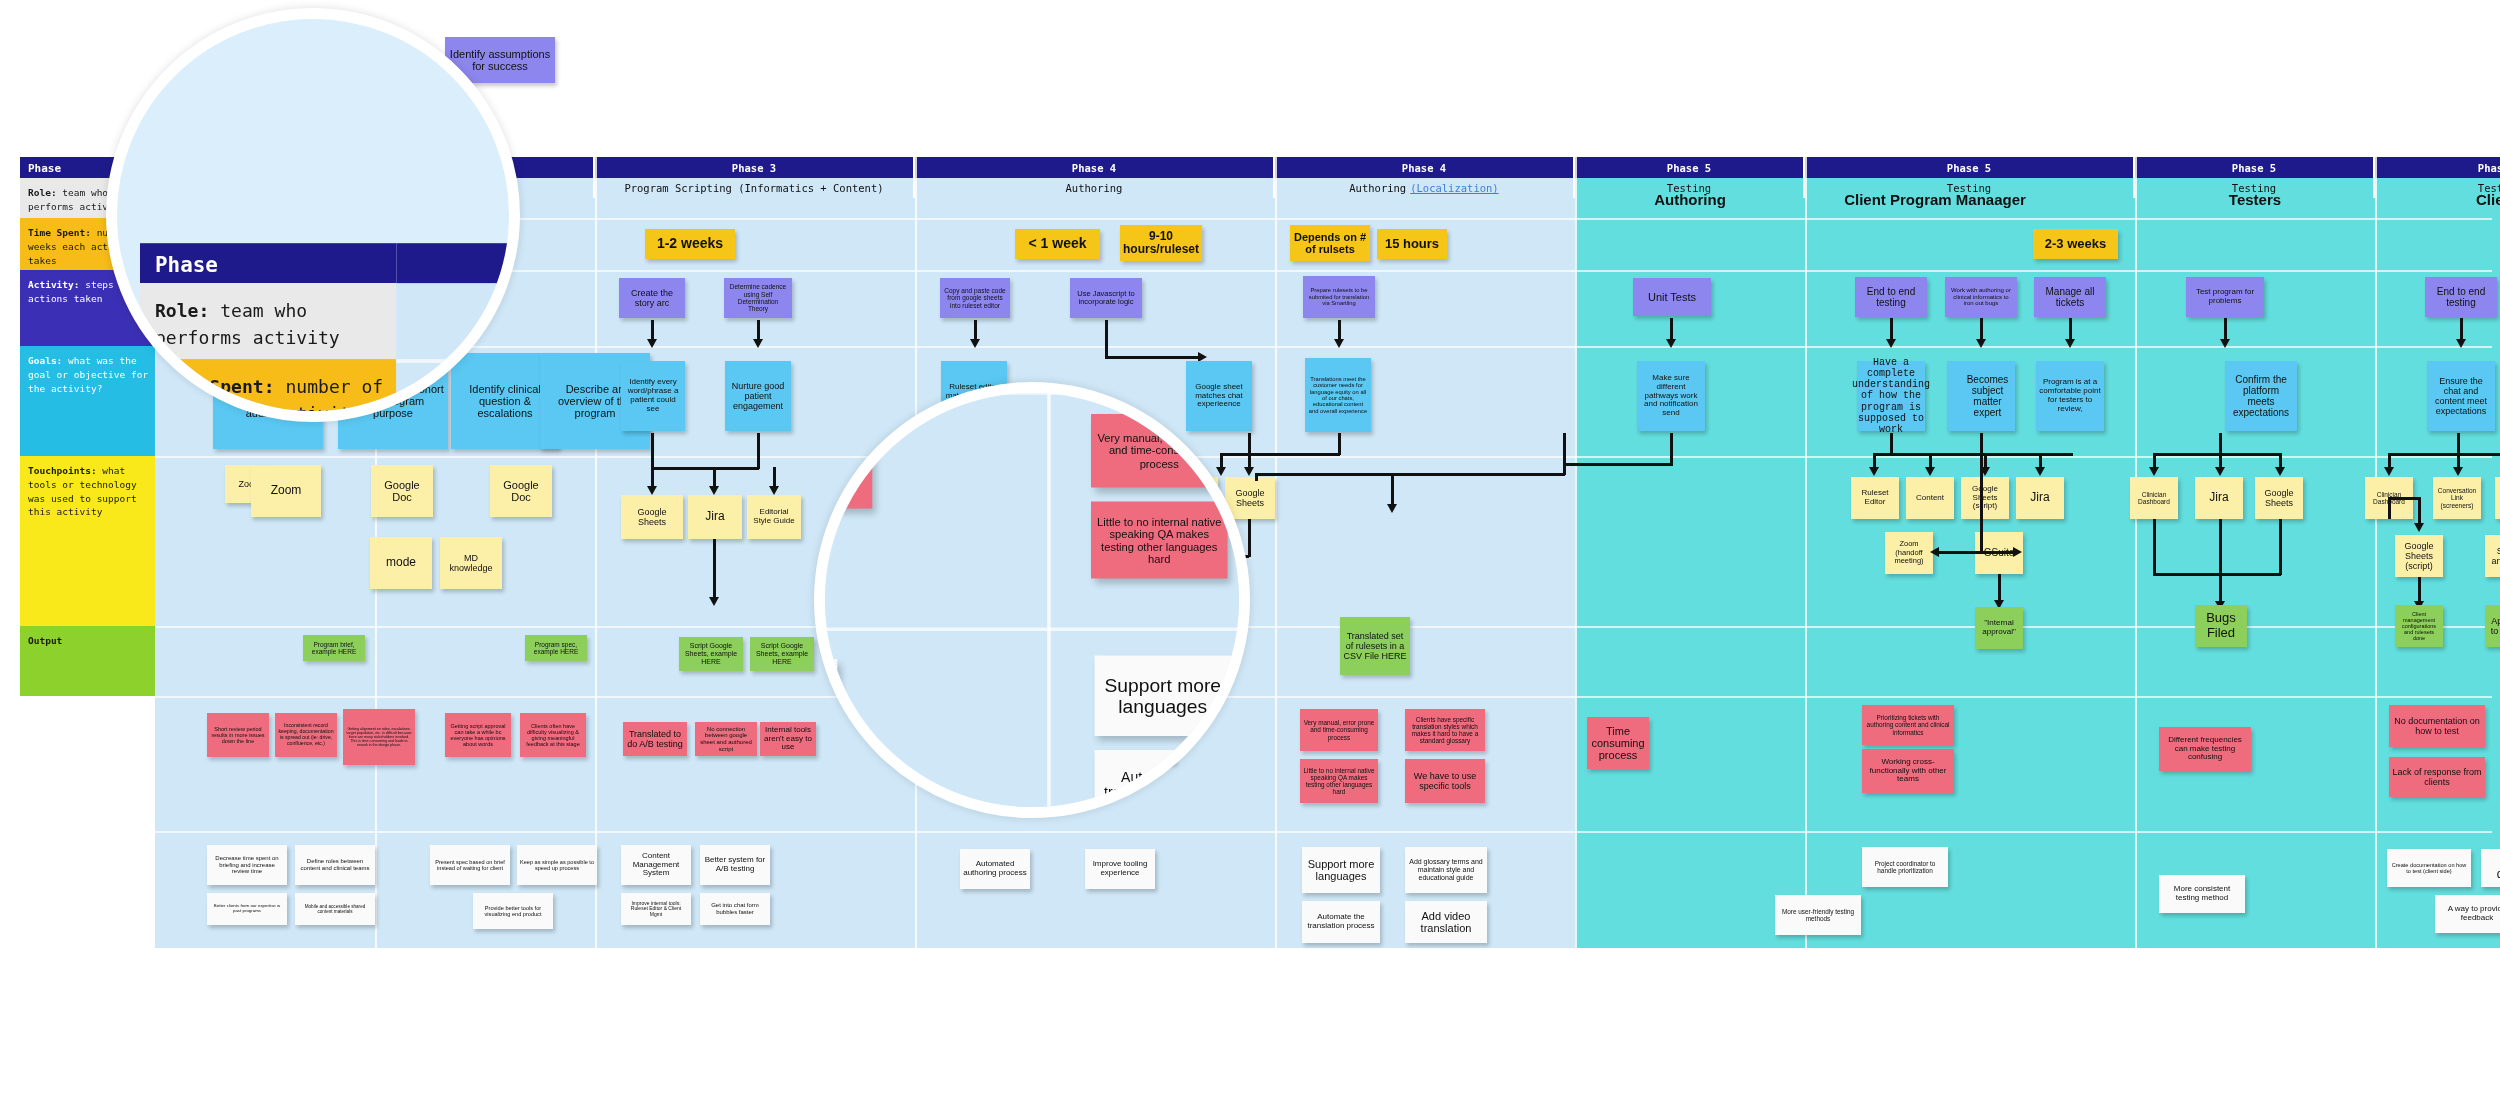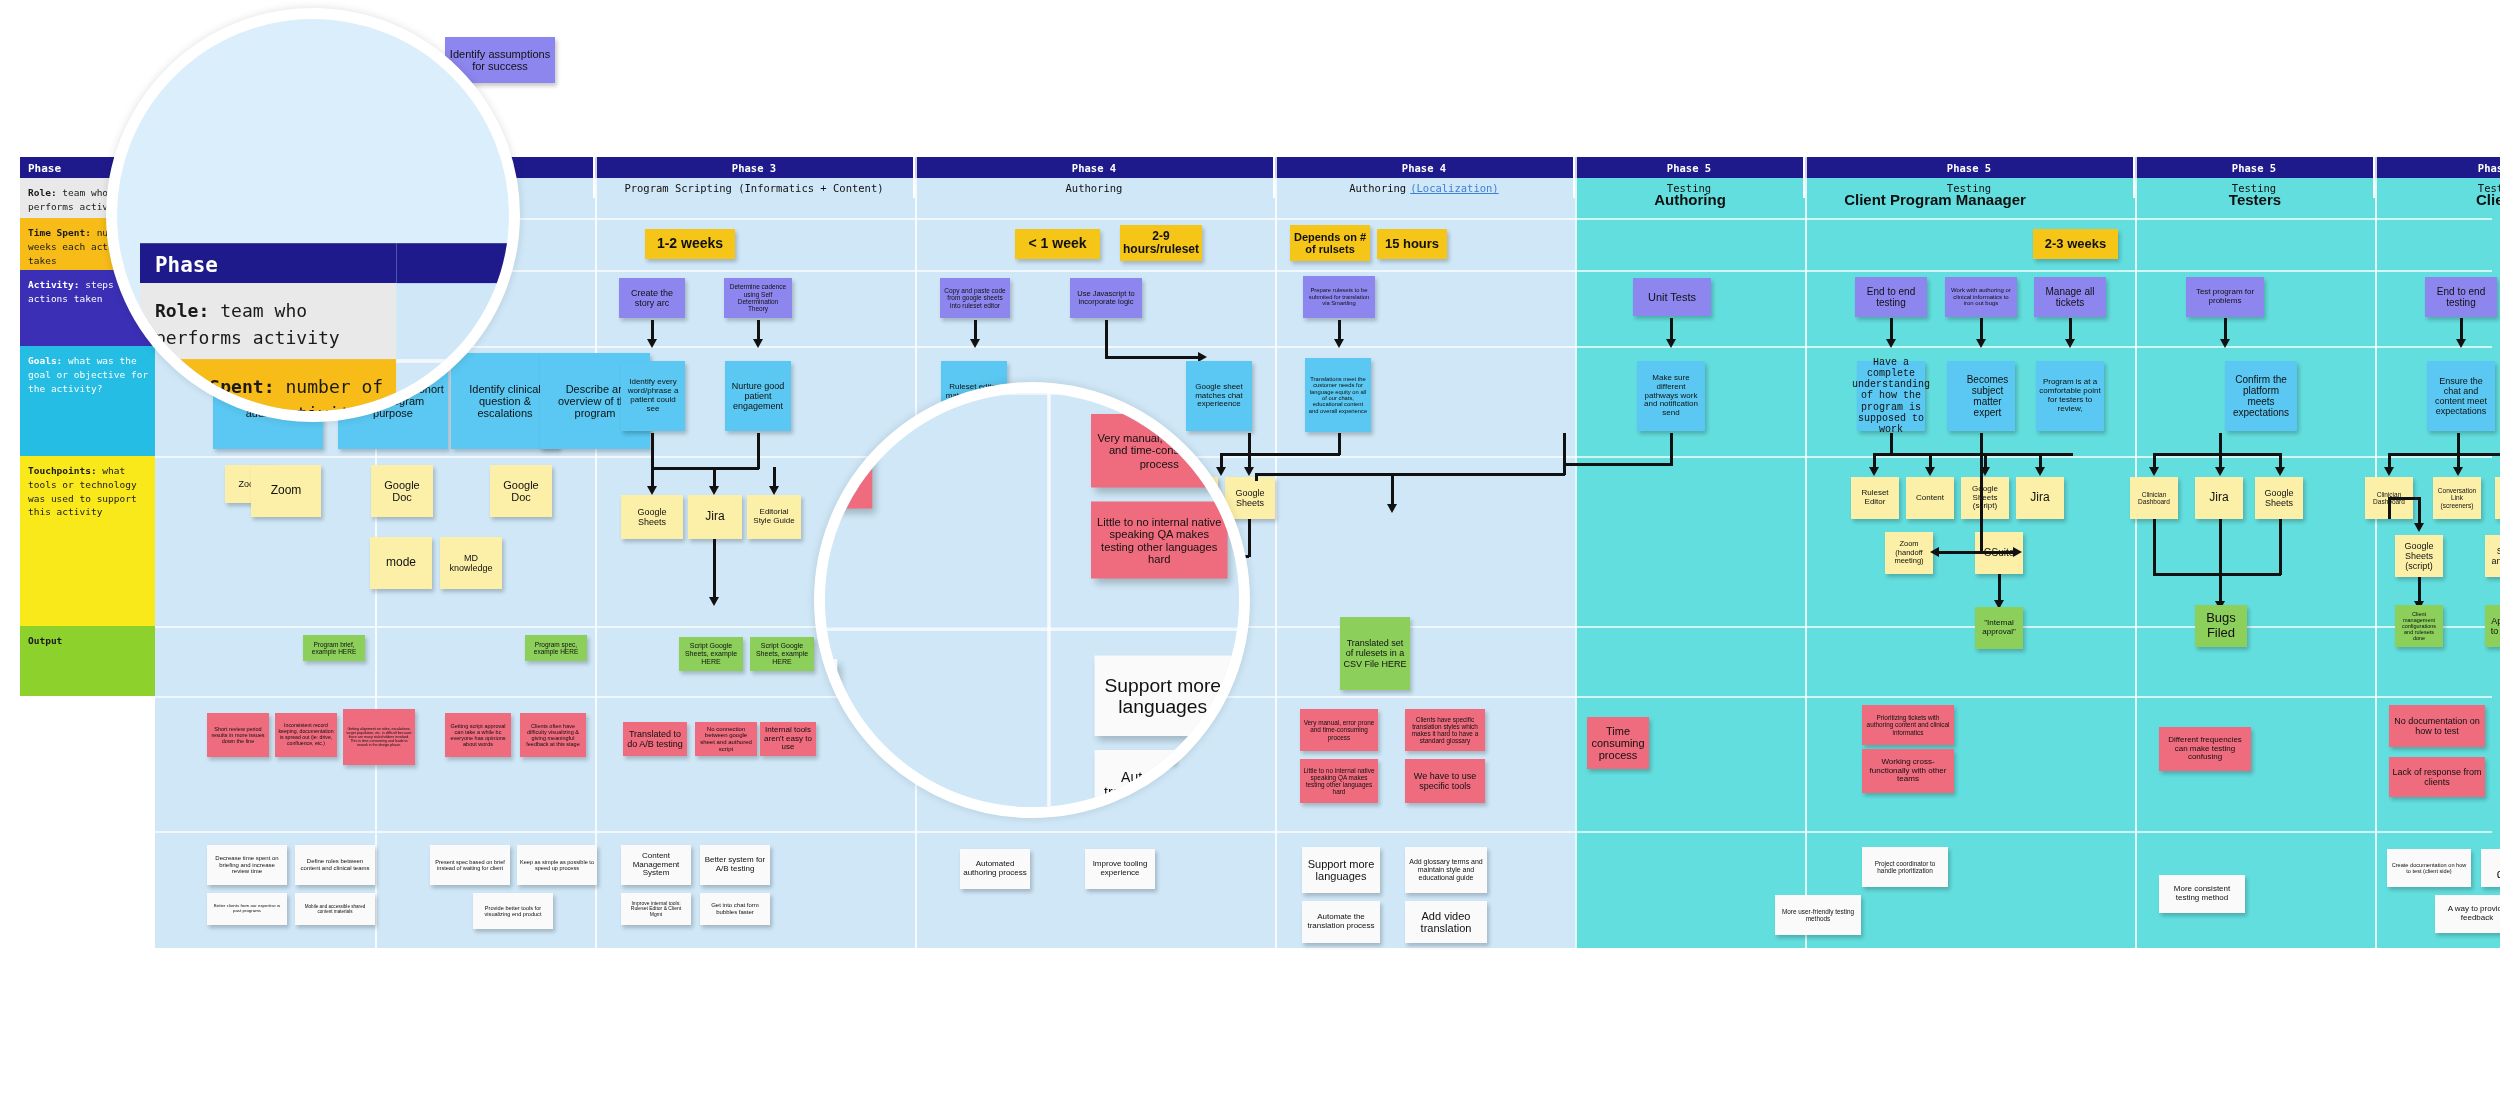--- a/index.html
+++ b/index.html
@@ -177,21 +177,21 @@
       <div style="position:absolute;top:0;bottom:0;left:1980px;width:2px;background:rgba(255,255,255,.8);"></div>
       <div style="position:absolute;top:0;bottom:0;left:2220px;width:2px;background:rgba(255,255,255,.8);"></div>
 
       <div style="position:absolute;left:1420px;top:22px;width:230px;height:40px;display:flex;align-items:center;justify-content:center;font-size:15px;font-weight:bold;color:#101010;">Authoring</div>
       <div style="position:absolute;left:1665px;top:22px;width:230px;height:42px;display:flex;align-items:center;justify-content:center;text-align:center;font-size:15px;font-weight:bold;color:#101010;line-height:1.2;">Client Program Manaager</div>
       <div style="position:absolute;left:1980px;top:22px;width:240px;height:40px;display:flex;align-items:center;justify-content:center;font-size:15px;font-weight:bold;color:#101010;">Testers</div>
       <div style="position:absolute;left:2220px;top:22px;width:252px;height:40px;display:flex;align-items:center;justify-content:center;font-size:15px;font-weight:bold;color:#101010;">Clients</div>
 
       <div class="note n-gold" style="left:490px;top:72px;width:90px;height:30px;font-size:14px;">1-2 weeks</div>
       <div class="note n-gold" style="left:860px;top:72px;width:85px;height:30px;font-size:14px;">&lt; 1 week</div>
-      <div class="note n-gold" style="left:965px;top:68px;width:82px;height:36px;font-size:12px;">2-9 hours/ruleset</div>
+      <div class="note n-gold" style="left:965px;top:68px;width:82px;height:36px;font-size:12px;">9-10 hours/ruleset</div>
       <div class="note n-gold" style="left:1135px;top:68px;width:80px;height:36px;font-size:11px;">Depends on # of rulsets</div>
       <div class="note n-gold" style="left:1222px;top:72px;width:70px;height:30px;font-size:13px;">15 hours</div>
       <div class="note n-gold" style="left:1878px;top:72px;width:85px;height:30px;font-size:13px;">2-3 weeks</div>
 
       <div class="note n-purple" style="left:55px;top:-120px;width:110px;height:46px;font-size:11px;">Identify and frame problem</div>
       <div class="note n-purple" style="left:290px;top:-120px;width:110px;height:46px;font-size:11px;">Identify assumptions for success</div>
 
       <div class="note n-purple" style="left:464px;top:121px;width:66px;height:40px;font-size:9px;">Create the story arc</div>
       <div class="note n-purple" style="left:569px;top:121px;width:68px;height:40px;font-size:6.5px;">Determine cadence using Self Determination Theory</div>
 
@@ -393,21 +393,21 @@
       <div class="arw" style="left:1232px;top:347px;"></div>
       <div class="ln vl" style="left:1408px;top:276px;height:42px;"></div>
       <div class="ln vl" style="left:1515px;top:276px;height:32px;"></div>
       <div class="ln hl" style="left:1408px;top:306px;width:110px;"></div>
 
       <div class="note n-green" style="left:148px;top:478px;width:62px;height:26px;font-size:6.5px;">Program brief, example HERE</div>
       <div class="note n-green" style="left:370px;top:478px;width:62px;height:26px;font-size:6.5px;">Program spec, example HERE</div>
       <div class="note n-green" style="left:524px;top:480px;width:64px;height:34px;font-size:7px;">Script Google Sheets, example HERE</div>
       <div class="note n-green" style="left:595px;top:480px;width:64px;height:34px;font-size:7px;">Script Google Sheets, example HERE</div>
       <div class="note n-green" style="left:902px;top:478px;width:48px;height:44px;font-size:9px;">Initial draft of rulesets</div>
-      <div class="note n-green" style="left:1185px;top:460px;width:70px;height:73px;font-size:9px;">Translated set of rulesets in a CSV File HERE</div>
+      <div class="note n-green" style="left:1185px;top:460px;width:70px;height:58px;font-size:9px;">Translated set of rulesets in a CSV File HERE</div>
       <div class="note n-green" style="left:1820px;top:450px;width:48px;height:42px;font-size:8px;">"Internal approval"</div>
       <div class="note n-green" style="left:2040px;top:448px;width:52px;height:42px;font-size:13px;">Bugs Filed</div>
       <div class="note n-green" style="left:2240px;top:448px;width:48px;height:42px;font-size:5.5px;">Client management configurations and rulesets done</div>
       <div class="note n-green" style="left:2330px;top:448px;width:48px;height:42px;font-size:9px;">Approval to launch</div>
 
       <div class="note n-red" style="left:52px;top:556px;width:62px;height:44px;font-size:5.5px;">Short review period results in more issues down the line</div>
       <div class="note n-red" style="left:120px;top:556px;width:62px;height:44px;font-size:5.2px;">Inconsistent record keeping, documentation is spread out (ie: drive, confluence, etc.)</div>
       <div class="note n-red" style="left:188px;top:552px;width:72px;height:56px;font-size:3.6px;">Getting alignment on roles, escalations, target population, etc. is difficult because there are many stakeholders involved. This is time consuming and leads to rework in the design phase.</div>
       <div class="note n-red" style="left:290px;top:556px;width:66px;height:44px;font-size:5.5px;">Getting script approval can take a while bc everyone has opinions about words</div>
       <div class="note n-red" style="left:365px;top:556px;width:66px;height:44px;font-size:5.5px;">Clients often have difficulty visualizing &amp; giving meaningful feedback at this stage</div>

